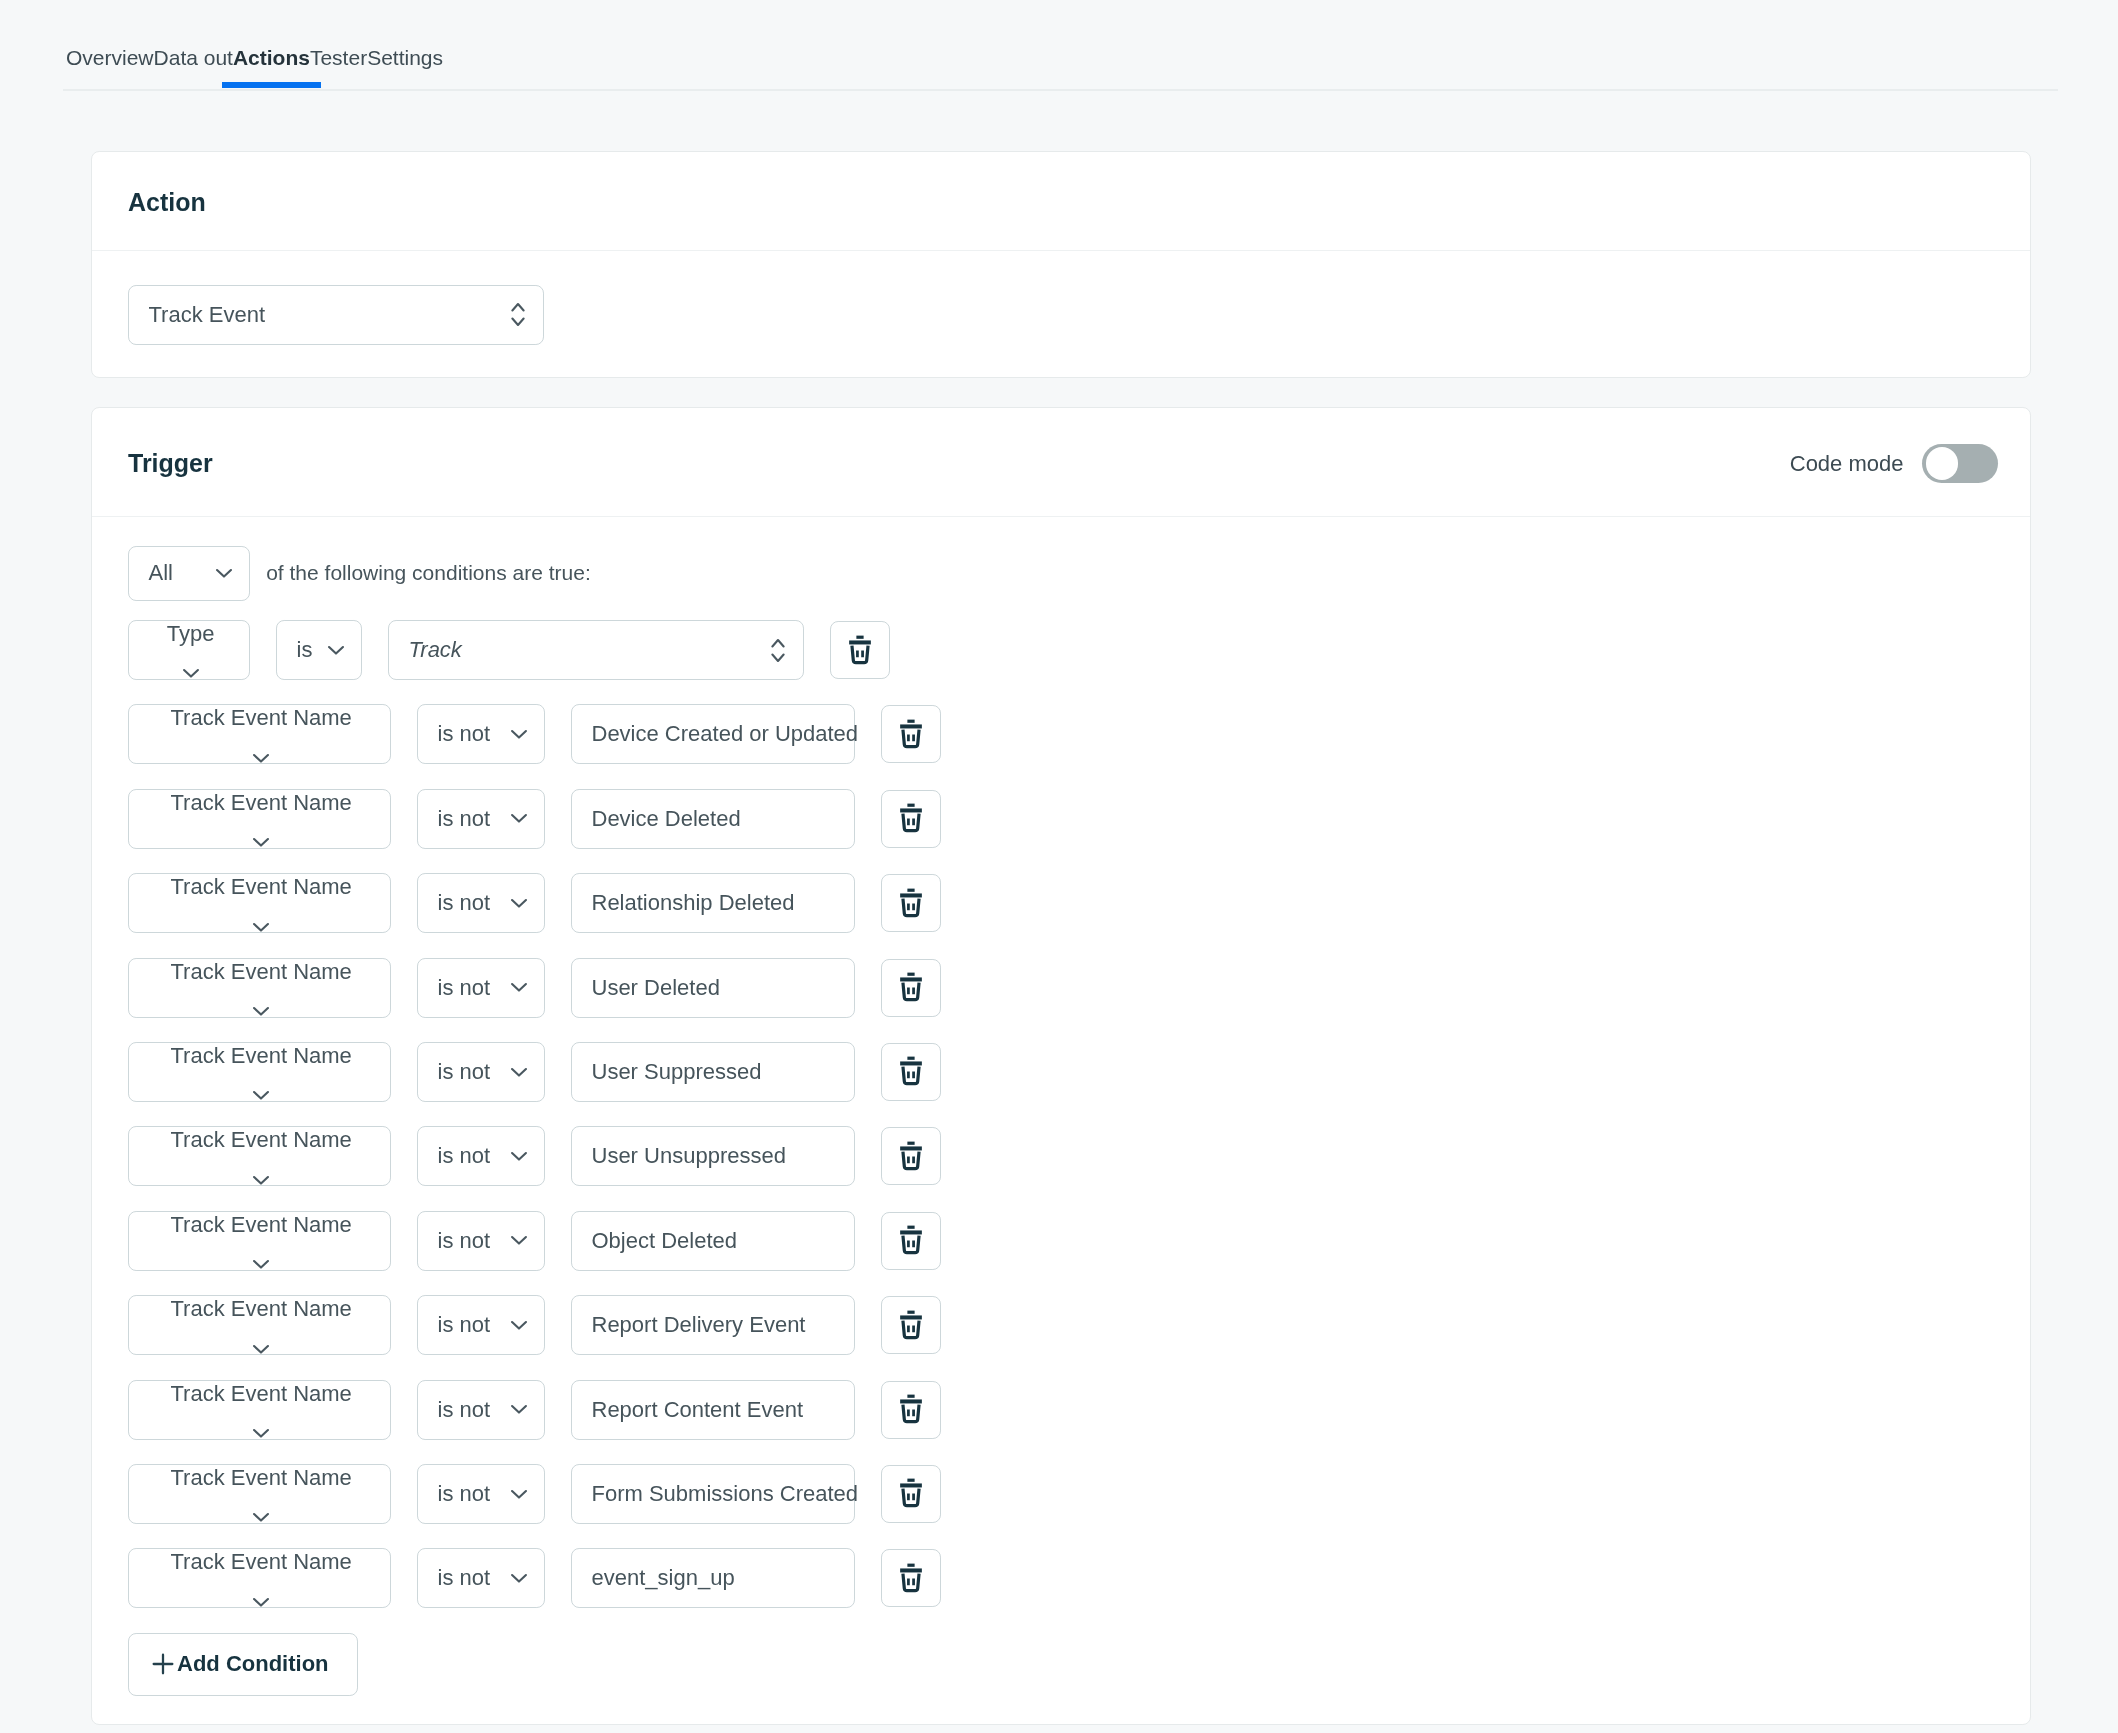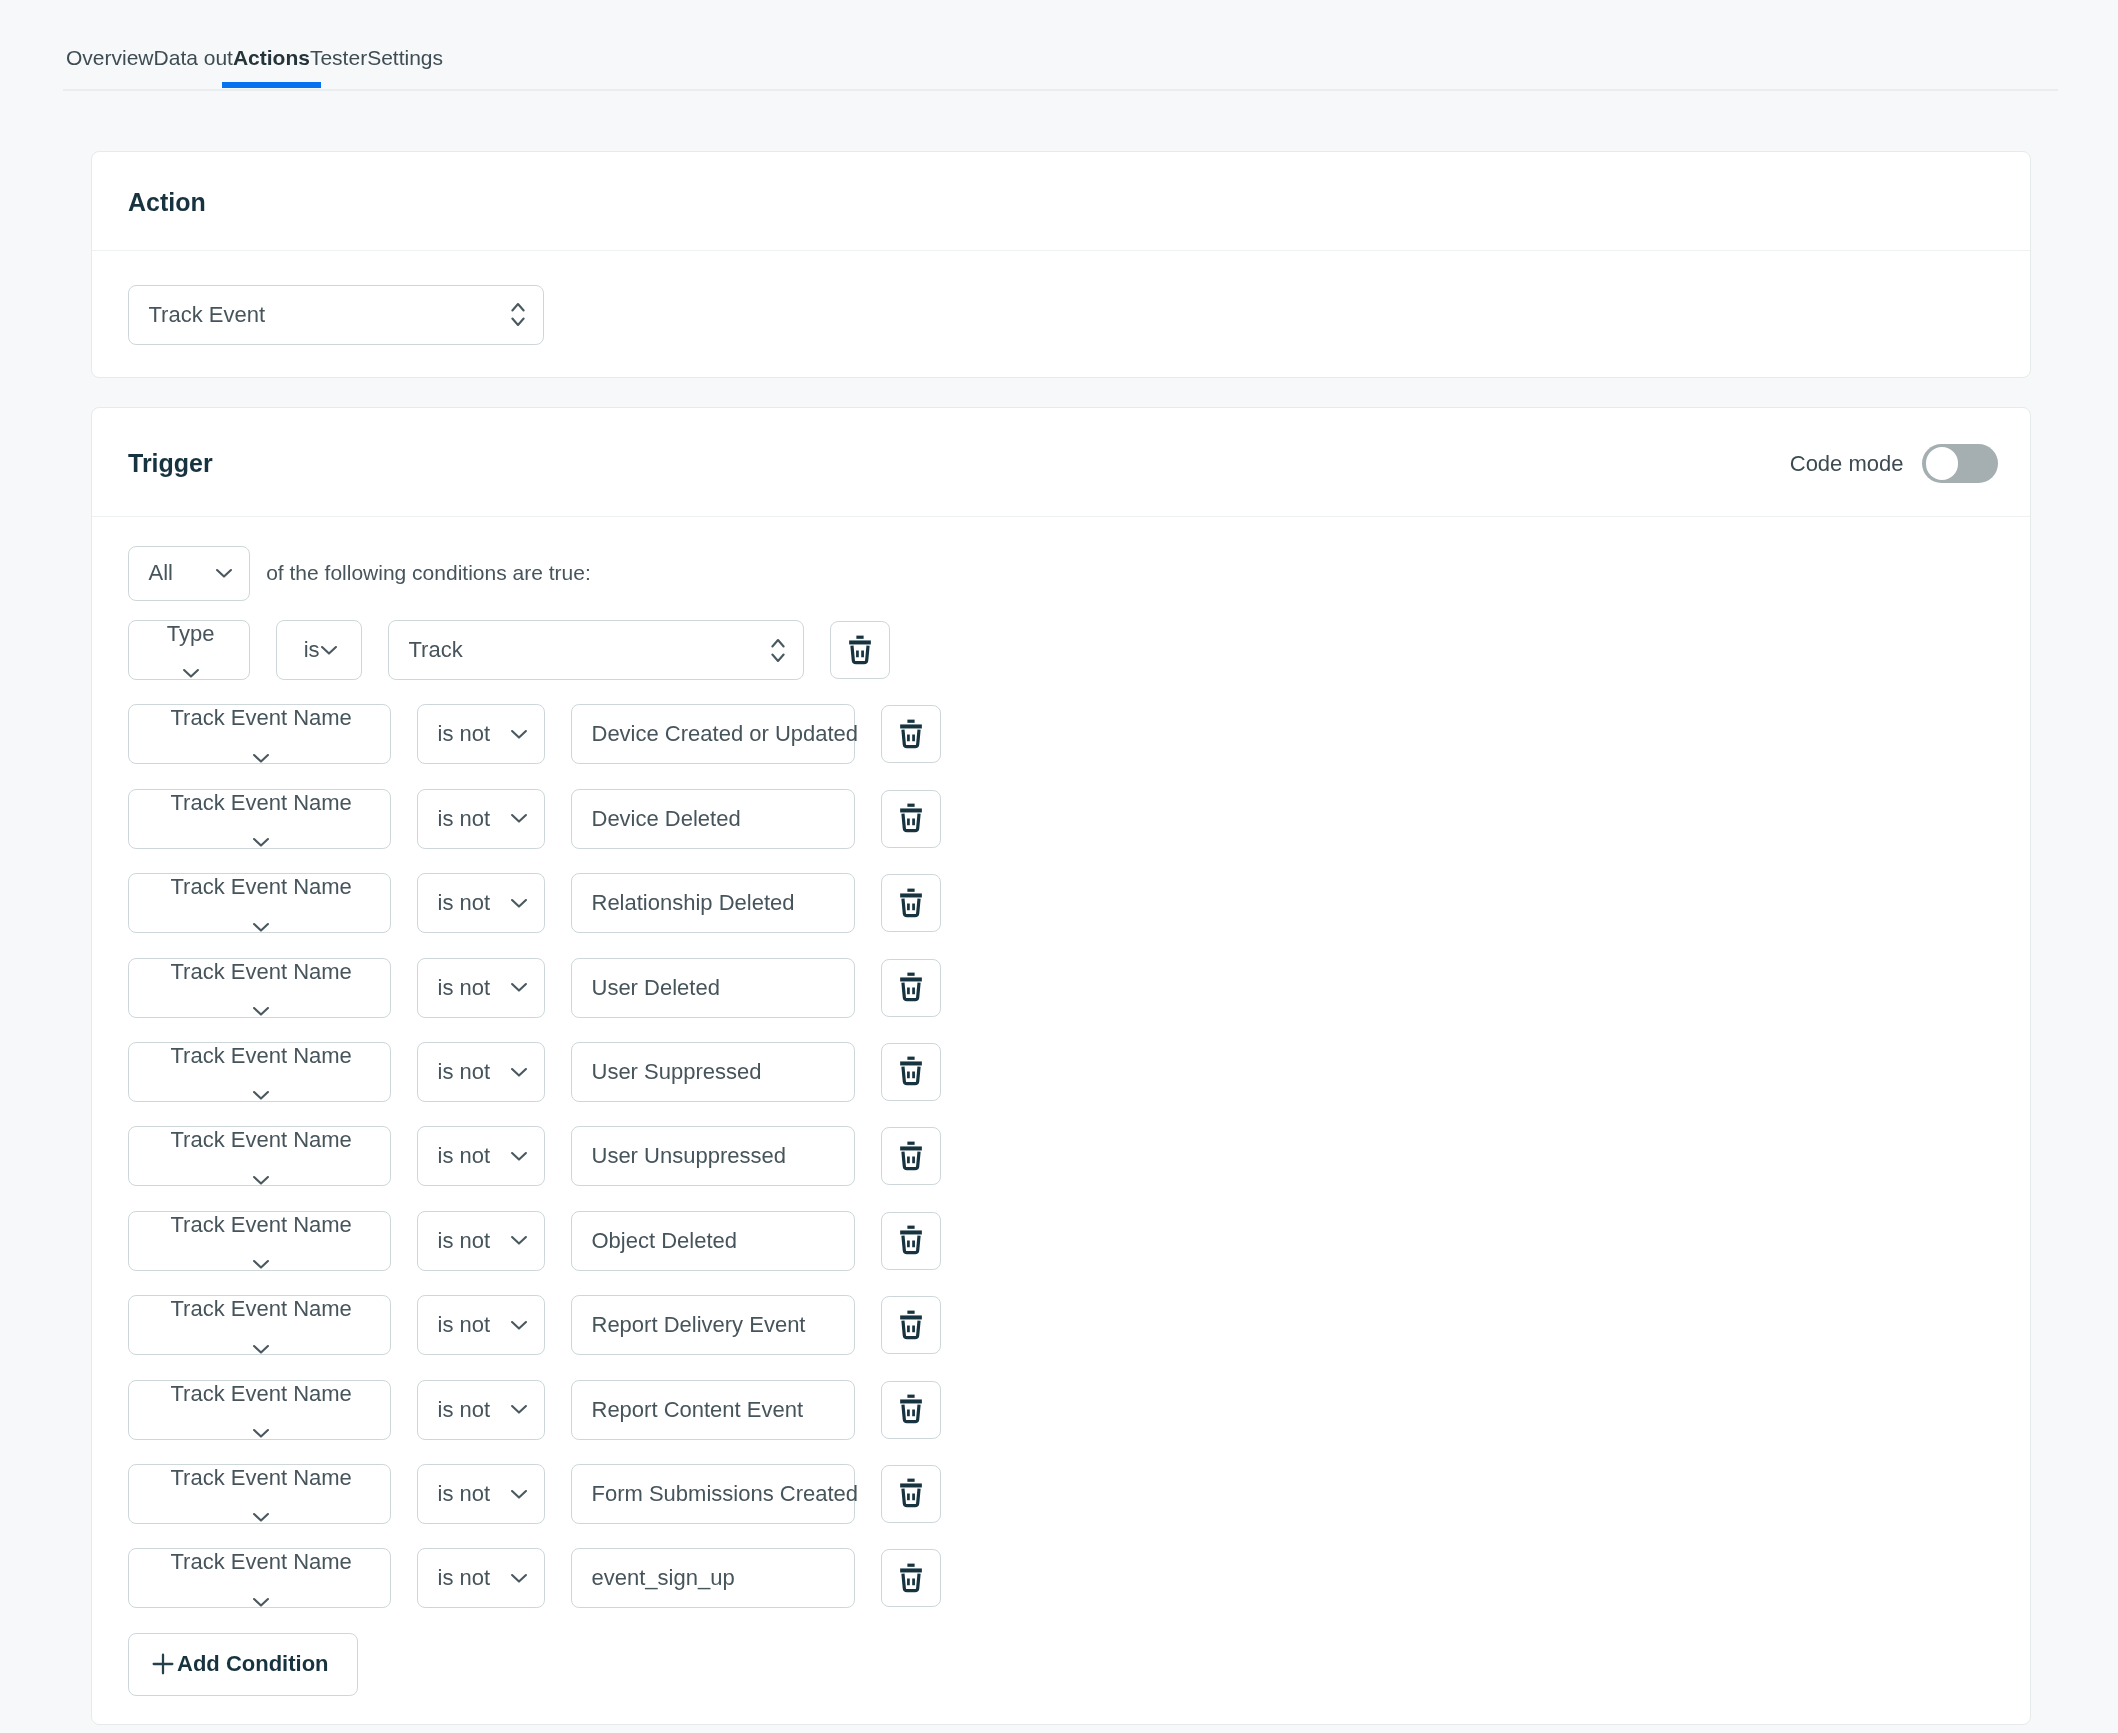--- a/index.html
+++ b/index.html
@@ -111,22 +111,22 @@
   .match-row { display: flex; align-items: center; gap: 16.2px; margin-bottom: 19.5px; }
   .match-text { font-size: 21px; color: #46545B; }
 
   
   .cond-row { display: flex; align-items: center; gap: 26px; margin-bottom: 24.4px; }
   .cond-field { width: 263px; flex-direction: column; }
   .cond-op { width: 128px; }
   .cond-value { width: 284px; justify-content: flex-start; cursor: text; }
   .cond-row .icon-stepper { display: none; }
   .cond-row.row--type .cond-field { width: 122px; }
-  .cond-row.row--type .cond-op { width: 86px; justify-content: center; }
-  .cond-row.row--type .cond-value { width: 416px; justify-content: space-between; cursor: pointer; }
+  .cond-row.row--type .cond-op { width: 86px; }
+  .cond-row.row--type .cond-value { width: 416px; justify-content: space-between; cursor: pointer; font-style: italic; }
   .cond-row.row--type .icon-stepper { display: block; }
   .trash-btn {
     width: 60px; height: 58px;
     display: flex; align-items: center; justify-content: center;
     background: #FFFFFF;
     border: 1.6px solid #CDD7DA;
     border-radius: 8.1px;
     color: #17333F;
     cursor: pointer;
     flex: 0 0 auto;

